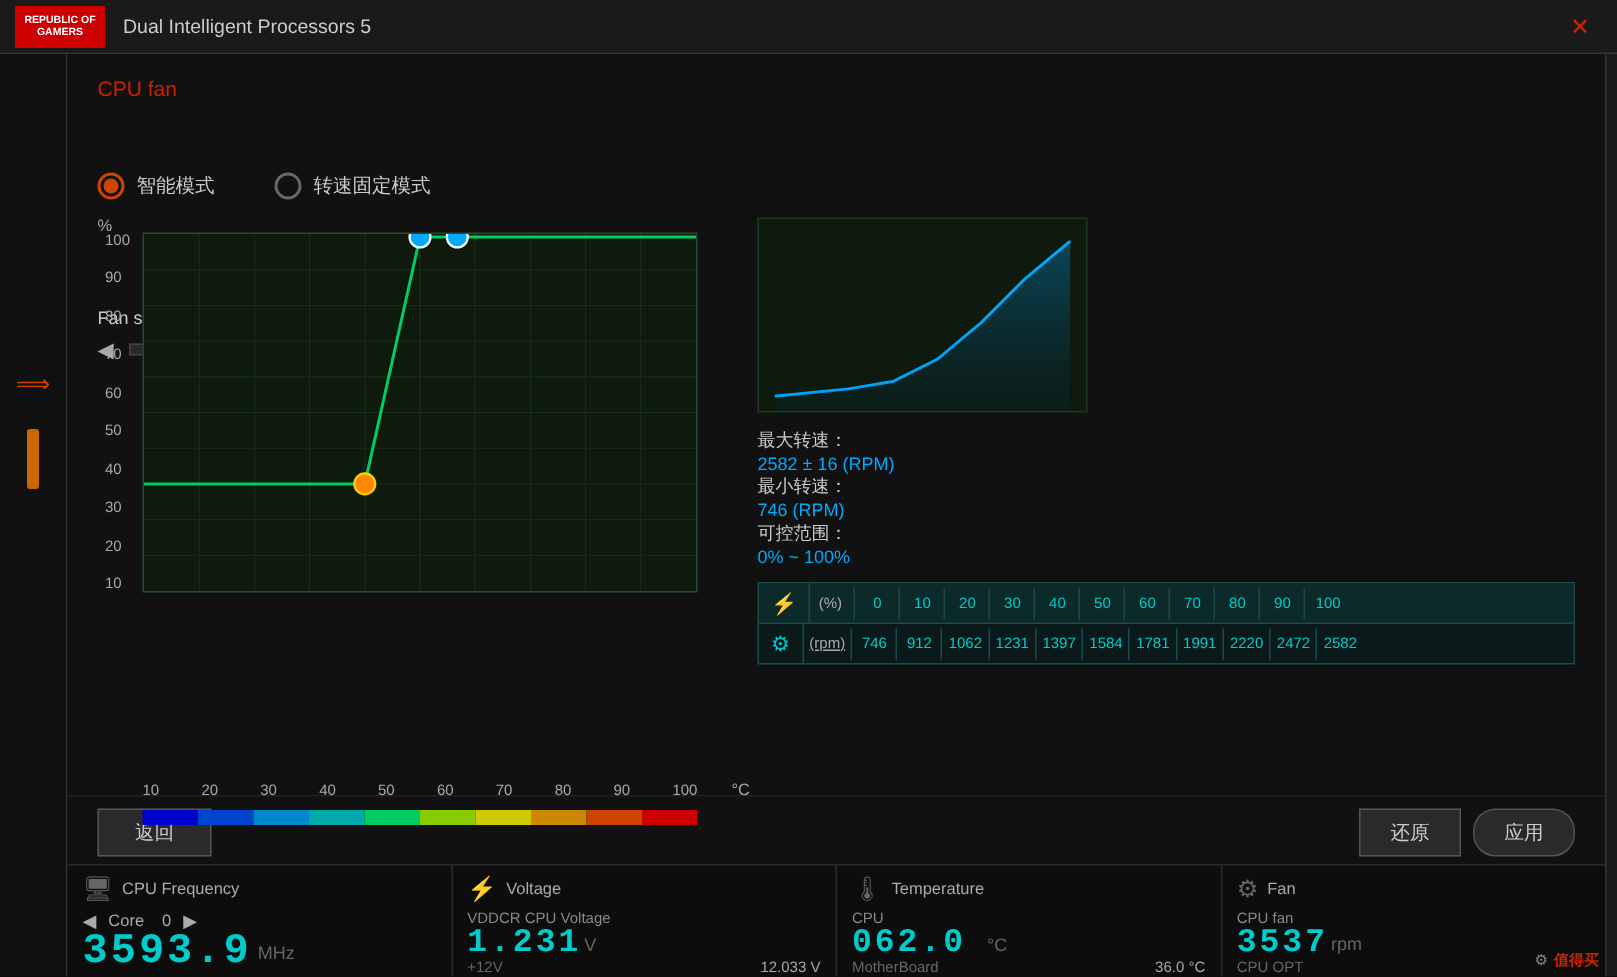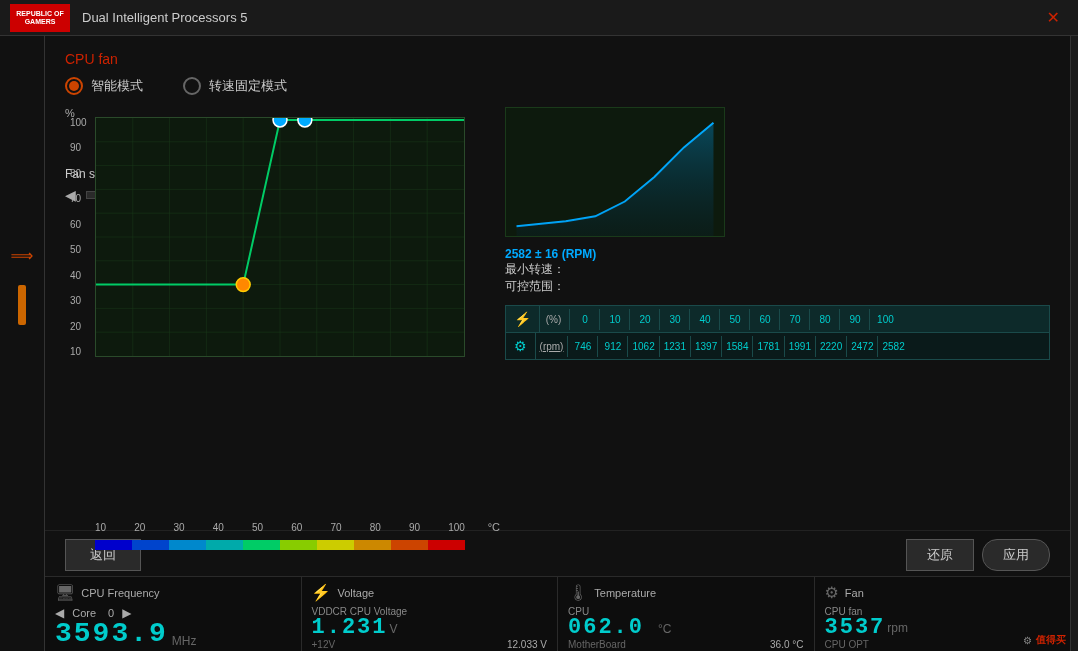--- a/index.html
+++ b/index.html
@@ -87,20 +87,21 @@
       color: #cc2200;
       font-size: 14px;
       margin-bottom: 10px;
     }
 
     .mode-row {
       display: flex;
       align-items: center;
       margin-bottom: 12px;
       gap: 40px;
+      margin-top: 38px;
     }
     .mode-option {
       display: flex;
       align-items: center;
       gap: 8px;
       color: #ccc;
       font-size: 13px;
       cursor: pointer;
     }
     .radio-btn {
@@ -554,23 +555,26 @@
                   <stop offset="0%" stop-color="#00aaff" stop-opacity="0.8"></stop>
                   <stop offset="100%" stop-color="#003366" stop-opacity="0.3"></stop>
                 </linearGradient>
               </defs>
               <path d="M 10 120 L 60 115 L 90 110 L 120 95 L 150 70 L 180 40 L 210 15" fill="none" stroke="#00aaff" stroke-width="2"></path>
               <path d="M 10 120 L 60 115 L 90 110 L 120 95 L 150 70 L 180 40 L 210 15 L 210 130 L 10 130 Z" fill="url(#curveGrad)" opacity="0.4"></path>
             </svg>
           </div>
 
           <div class="fan-info-block">
-            <div style="color:#00aaff;font-weight:bold;">2582 ± 16 (RPM)</div>
+            <div>最大转速：</div>
+            <div style="color:#00aaff;">2582 ± 16 (RPM)</div>
             <div>最小转速：</div>
+            <div style="color:#00aaff;">746 (RPM)</div>
             <div>可控范围：</div>
+            <div style="color:#00aaff;">0% ~ 100%</div>
           </div>
 
           <div class="fan-table">
 
             <div class="fan-table-row fan-table-header">
               <div class="fan-table-icon">⚡</div>
               <div class="fan-table-cell" style="color:#aaa;">(%)&nbsp;</div>
               <div class="fan-table-cell">0</div>
               <div class="fan-table-cell">10</div>
               <div class="fan-table-cell">20</div>
@@ -617,21 +621,21 @@
         <div class="bottom-section-header">
           <span class="bottom-section-icon">🖥</span>
           <span class="bottom-section-title">CPU Frequency</span>
         </div>
         <div class="bottom-section-nav">
           <span class="nav-arrow">◀</span>
           <span class="nav-label">Core</span>
           <span class="nav-label">0</span>
           <span class="nav-arrow">▶</span>
         </div>
-        <div style="display:flex; align-items:flex-end; gap:4px;">
+        <div style="display:flex; align-items:center; gap:4px;">
           <span class="bottom-value-large">3593.9</span>
           <span class="bottom-value-unit">MHz</span>
         </div>
       </div>
 
       <div class="bottom-section">
         <div class="bottom-section-header">
           <span class="bottom-section-icon">⚡</span>
           <span class="bottom-section-title">Voltage</span>
         </div>

